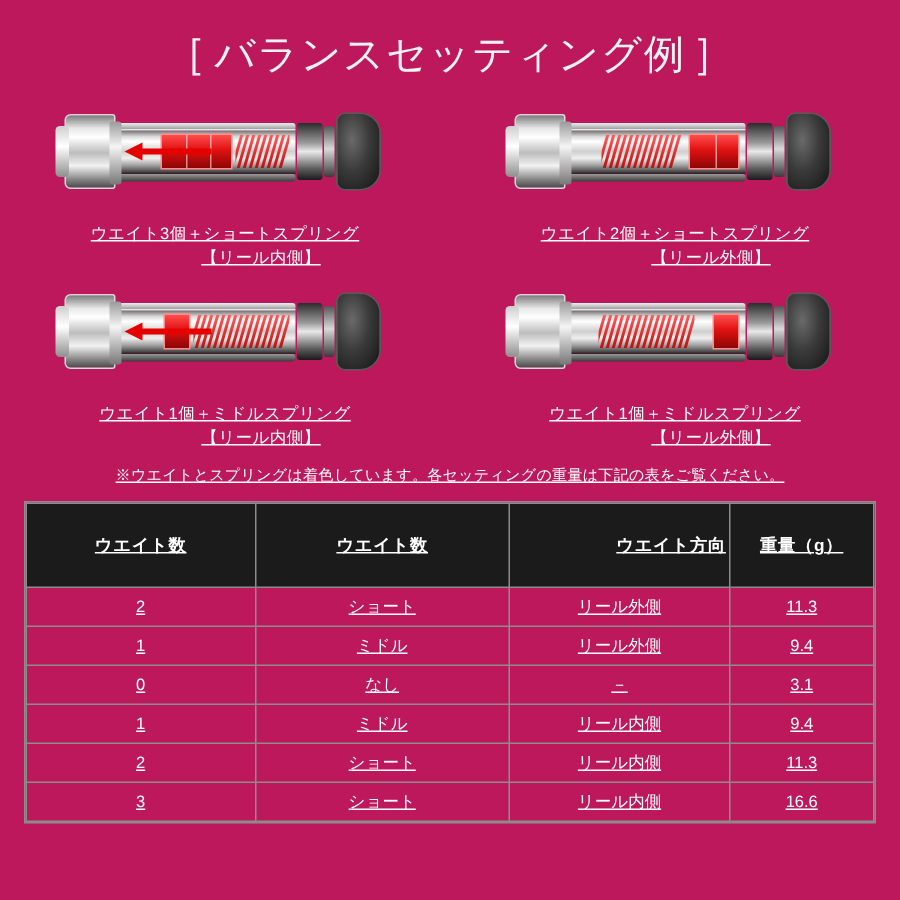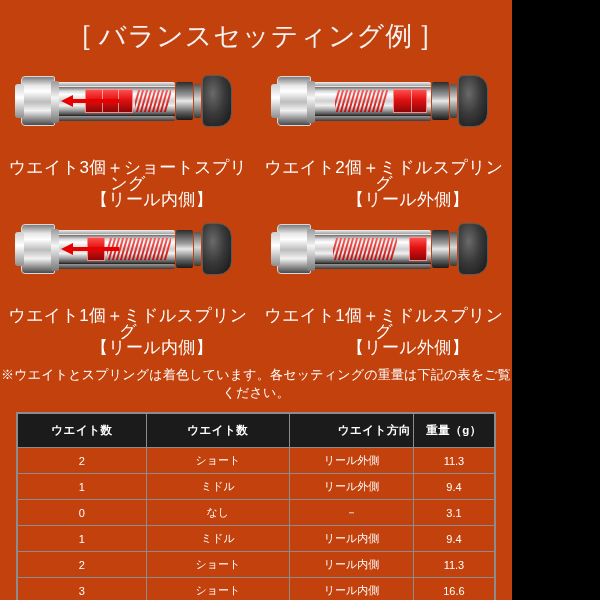--- a/index.html
+++ b/index.html
@@ -9,24 +9,25 @@
   }
   body {
     width: 600px;
     height: 600px;
     overflow: hidden;
     font-family: "Liberation Sans", sans-serif;
     color: #ffffff;
   }
   .page {
     position: relative;
-    width: 512px;
+    width: 600px;
     height: 600px;
-    background: #c2410c;
+    background: #be185d;
     box-sizing: border-box;
+    text-decoration: underline;
   }
   
   .title-wrap {
     text-align: center;
     padding-top: 16px;
   }
   .title {
     display: inline-block;
     font-family: "Liberation Serif", serif;
     font-size: 27px;
@@ -50,24 +51,24 @@
   .cell {
     text-align: center;
   }
   .figure {
     position: relative;
     width: 230px;
     height: 78px;
     margin: 0 auto;
   }
   .caption {
-    font-size: 17px;
+    font-size: 11px;
     line-height: 16px;
     color: #ffffff;
-    margin-top: 20px;
+    margin-top: 8px;
     letter-spacing: 0.3px;
   }
   .caption .l2 {
     display: block;
     padding-left: 48px;
   }
   
   .reel {
     position: absolute;
     left: 0; top: 0;
@@ -192,40 +193,40 @@
     position: absolute;
     left: 0; top: 0;
     width: 0; height: 0;
     border-top: 6px solid transparent;
     border-bottom: 6px solid transparent;
     border-right: 12px solid #e60000;
   }
   
   .note {
     text-align: center;
-    font-size: 13px;
+    font-size: 10px;
     color: #ffffff;
     margin-top: 10px;
     letter-spacing: 0.2px;
   }
   
   .table-wrap {
     margin: 10px 16px 0 16px;
     border: 1px solid #8c8c8c;
   }
   table {
     width: 100%;
     border-collapse: collapse;
     font-size: 11.5px;
   }
   th {
     background: #1b1b1b;
     color: #ffffff;
     font-weight: bold;
-    padding: 9px 2px;
+    padding: 20px 2px;
     border: 1px solid #8c8c8c;
     letter-spacing: 0.5px;
   }
   td {
     color: #ffffff;
     text-align: center;
     padding: 5px 2px;
     border: 1px solid #8c8c8c;
     font-size: 11px;
   }
@@ -310,21 +311,21 @@
             <span class="sep" style="left:17px;"></span>
           </div>
           <div class="flange"></div>
           <div class="flange-cap"></div>
           <div class="collar"></div>
           <div class="collar2"></div>
           <div class="knob"></div>
         </div>
       </div>
       <div class="caption">
-        <span>ウエイト2個＋ミドルスプリング</span>
+        <span>ウエイト2個＋ショートスプリング</span>
         <span class="l2">【リール外側】</span>
       </div>
     </div>
 
     <div class="cell">
       <div class="figure">
         <div class="reel">
           <div class="tube-top"></div>
           <div class="tube"></div>
           <div class="tube-bot"></div>

